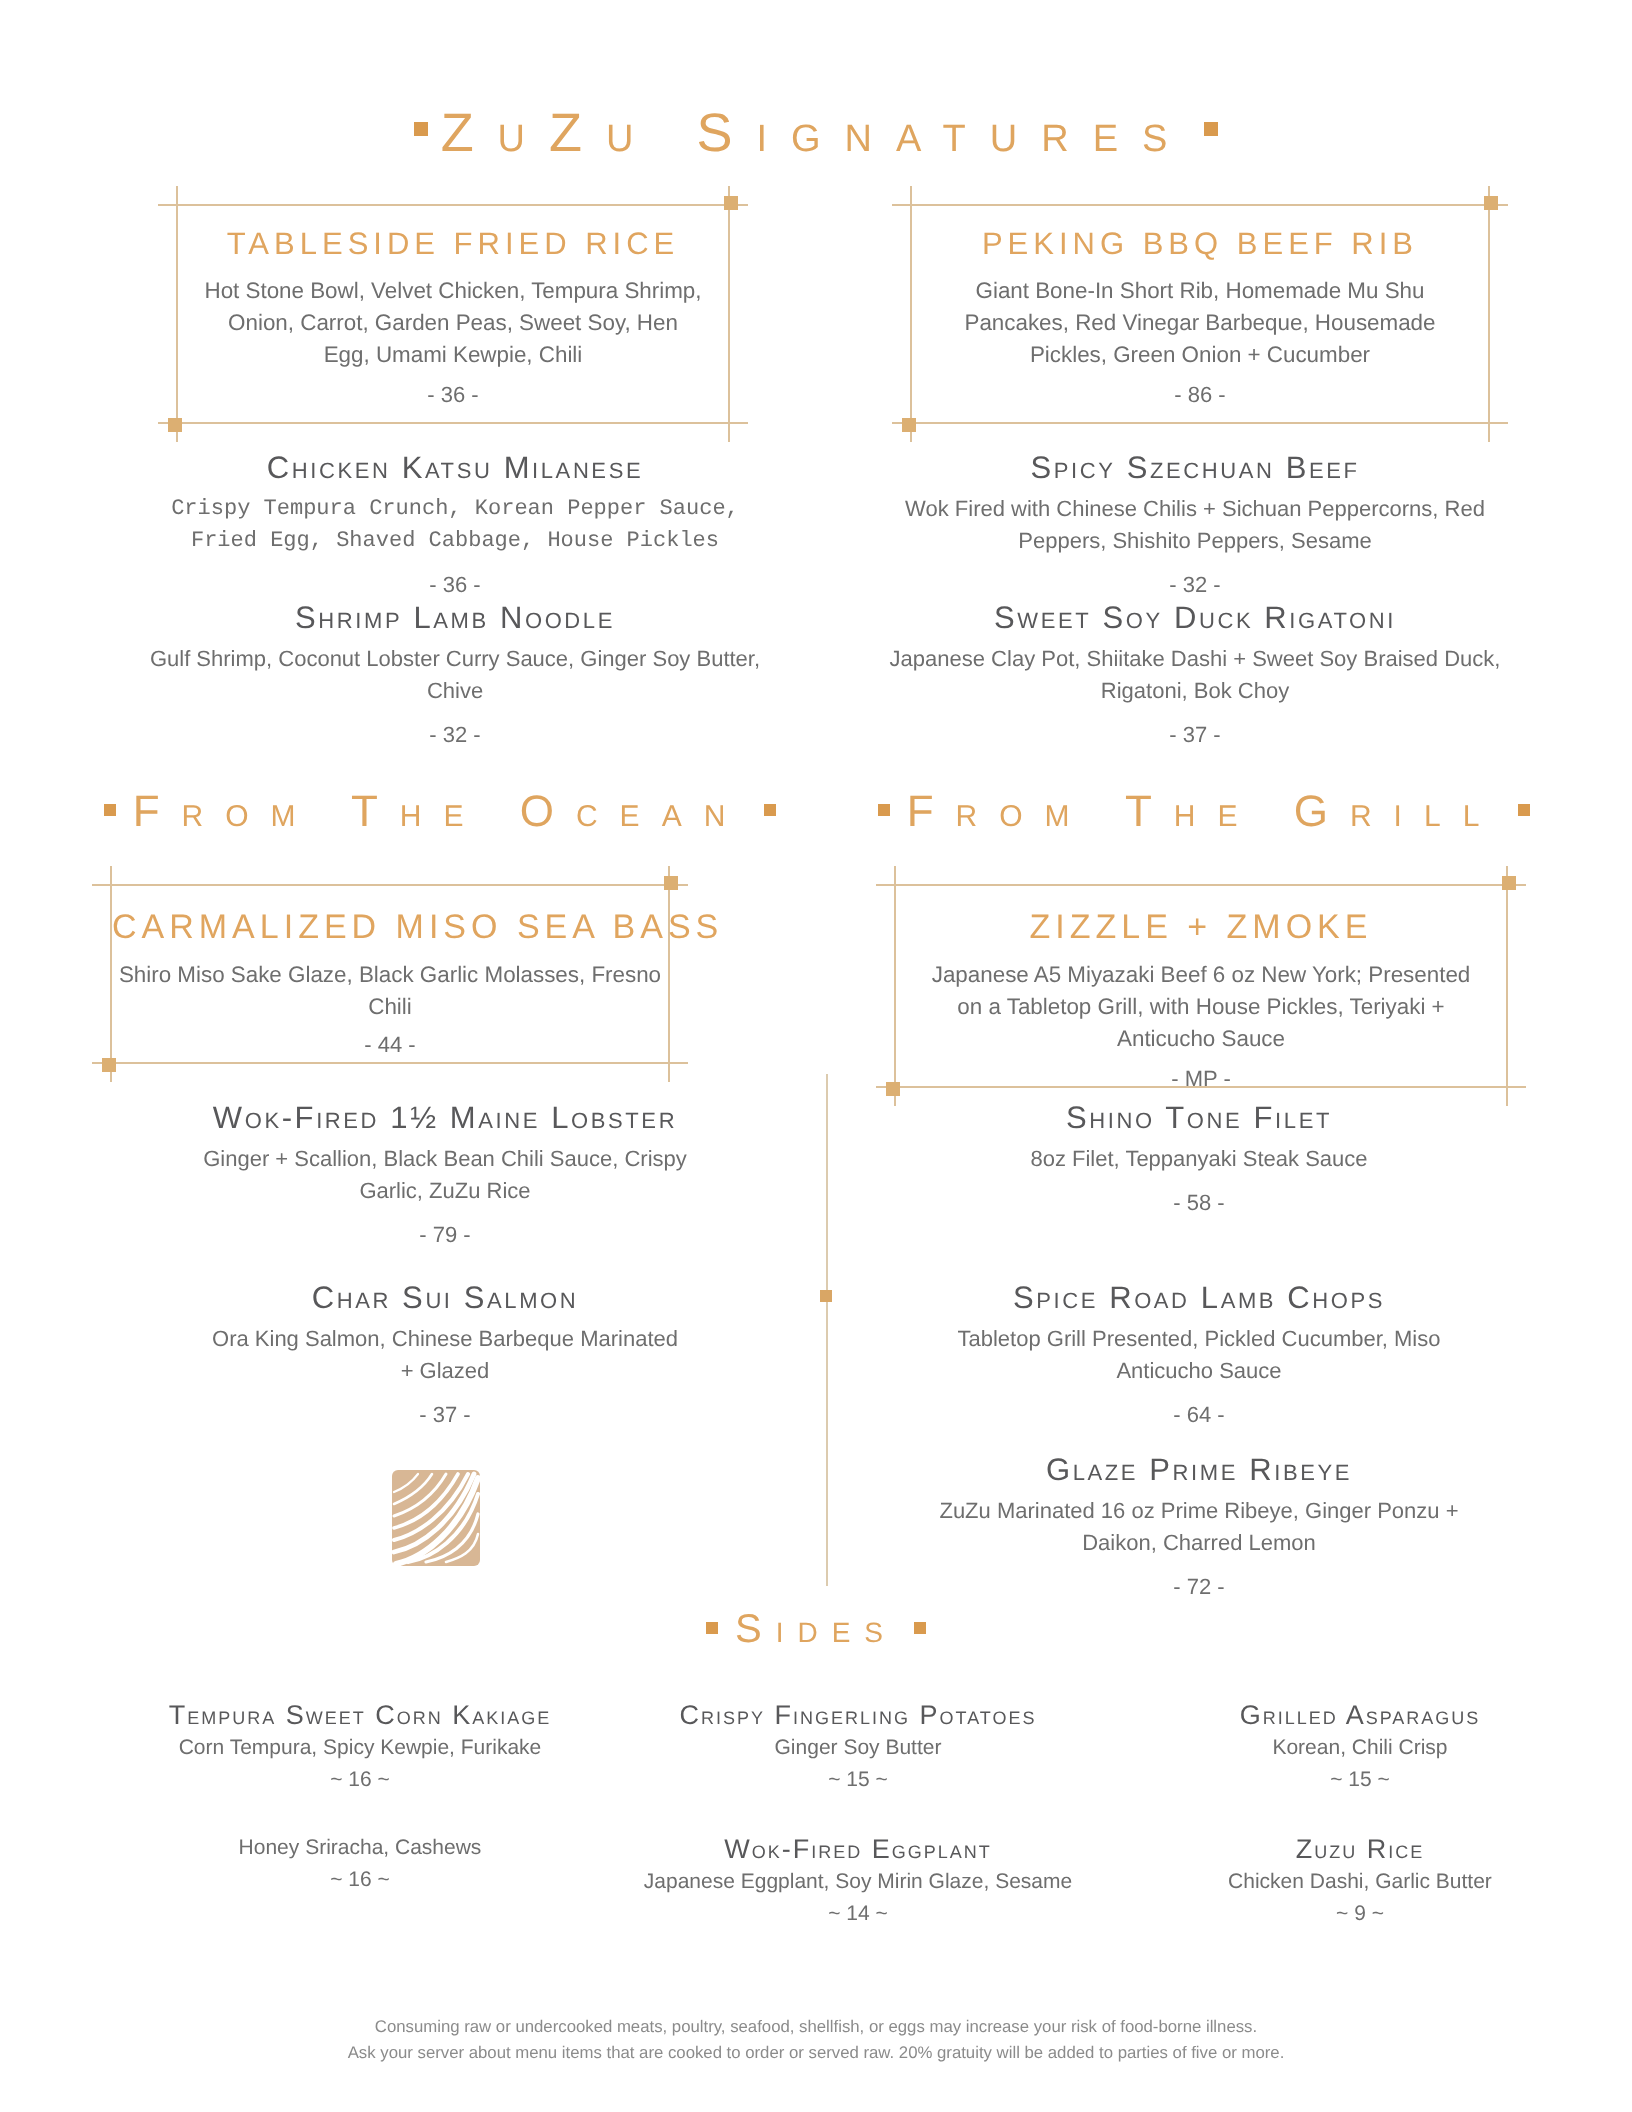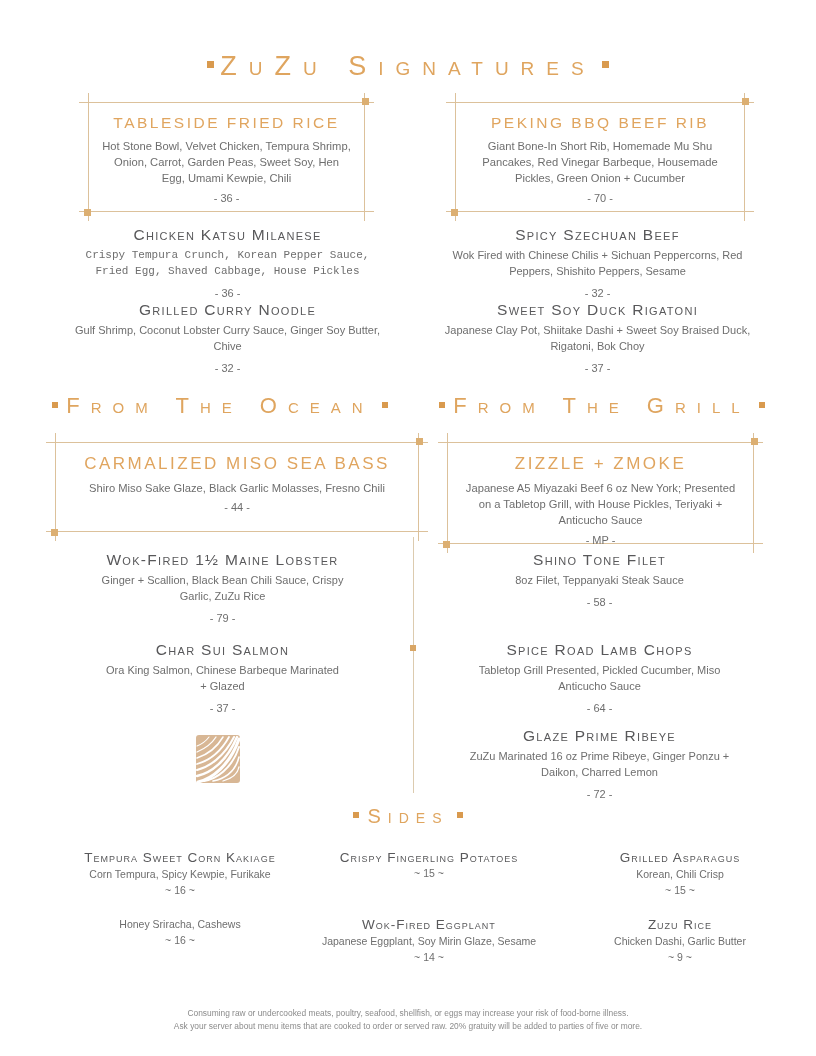--- a/index.html
+++ b/index.html
@@ -108,55 +108,55 @@
     <span class="ext h-tr"></span>
       <span class="ext v-tr"></span>
     <span class="ext h-bl"></span>
       <span class="ext v-bl"></span>
     <span class="ext h-br"></span>
       <span class="ext v-br"></span>
     <span class="fsq tr"></span>
     <span class="fsq bl"></span>
     <div class="fbox-title sz1">PEKING BBQ BEEF RIB</div>
     <div class="fbox-desc" style="max-width:272px;">Giant Bone-In Short Rib, Homemade Mu Shu Pancakes, Red Vinegar Barbeque, Housemade Pickles, Green Onion + Cucumber</div>
-    <div class="fbox-price">- 70 -</div>
+    <div class="fbox-price">- 86 -</div>
   </div>
 
   <div class="mitem" style="left:55px; top:226px; width:345px;">
     <div class="mi-name">Chicken Katsu Milanese</div>
     <div class="mi-desc" style="max-width:320px;font-family:Liberation Mono, monospace;">Crispy Tempura Crunch, Korean Pepper Sauce, Fried Egg, Shaved Cabbage, House Pickles</div>
     <div class="mi-price">- 36 -</div>
   </div>
 
   <div class="mitem" style="left:425px; top:226px; width:345px;">
     <div class="mi-name">Spicy Szechuan Beef</div>
     <div class="mi-desc" style="max-width:330px;">Wok Fired with Chinese Chilis + Sichuan Peppercorns, Red Peppers, Shishito Peppers, Sesame</div>
     <div class="mi-price">- 32 -</div>
   </div>
 
   <div class="mitem" style="left:55px; top:301px; width:345px;">
-    <div class="mi-name">Grilled Curry Noodle</div>
+    <div class="mi-name">Shrimp Lamb Noodle</div>
     <div class="mi-desc" style="max-width:320px;">Gulf Shrimp, Coconut Lobster Curry Sauce, Ginger Soy Butter, Chive</div>
     <div class="mi-price">- 32 -</div>
   </div>
 
   <div class="mitem" style="left:425px; top:301px; width:345px;">
     <div class="mi-name">Sweet Soy Duck Rigatoni</div>
     <div class="mi-desc" style="max-width:320px;">Japanese Clay Pot, Shiitake Dashi + Sweet Soy Braised Duck, Rigatoni, Bok Choy</div>
     <div class="mi-price">- 37 -</div>
   </div>
 
   <div class="gold-header h-sub h-ocean">
     <span class="sqb"></span><span class="txt">From The Ocean</span><span class="sqb"></span>
   </div>
   <div class="gold-header h-sub h-grill">
     <span class="sqb"></span><span class="txt">From The Grill</span><span class="sqb"></span>
   </div>
 
-  <div class="fbox" style="left:55px; top:442px; width:364px; height:90px;">
+  <div class="fbox" style="left:55px; top:442px; width:280px; height:90px;">
     <span class="ext h-tl"></span>
       <span class="ext v-tl"></span>
     <span class="ext h-tr"></span>
       <span class="ext v-tr"></span>
     <span class="ext h-bl"></span>
       <span class="ext v-bl"></span>
     <span class="ext h-br"></span>
       <span class="ext v-br"></span>
     <span class="fsq tr"></span>
     <span class="fsq bl"></span>
@@ -236,20 +236,21 @@
     <span class="sqb"></span><span class="txt">Sides</span><span class="sqb"></span>
   </div>
 
   <div class="side-item" style="left:40px; top:850px; width:280px;">
     <div class="mi-name">Tempura Sweet Corn Kakiage</div>
     <div class="mi-desc">Corn Tempura, Spicy Kewpie, Furikake</div>
     <div class="mi-price">~ 16 ~</div>
   </div>
   <div class="side-item" style="left:303px; top:850px; width:252px;">
     <div class="mi-name">Crispy Fingerling Potatoes</div>
+    <div class="mi-desc">Ginger Soy Butter</div>
     <div class="mi-price">~ 15 ~</div>
   </div>
   <div class="side-item" style="left:562px; top:850px; width:236px;">
     <div class="mi-name">Grilled Asparagus</div>
     <div class="mi-desc">Korean, Chili Crisp</div>
     <div class="mi-price">~ 15 ~</div>
   </div>
   <div class="side-item" style="left:40px; top:917px; width:280px;">
     <div class="mi-desc">Honey Sriracha, Cashews</div>
     <div class="mi-price">~ 16 ~</div>

